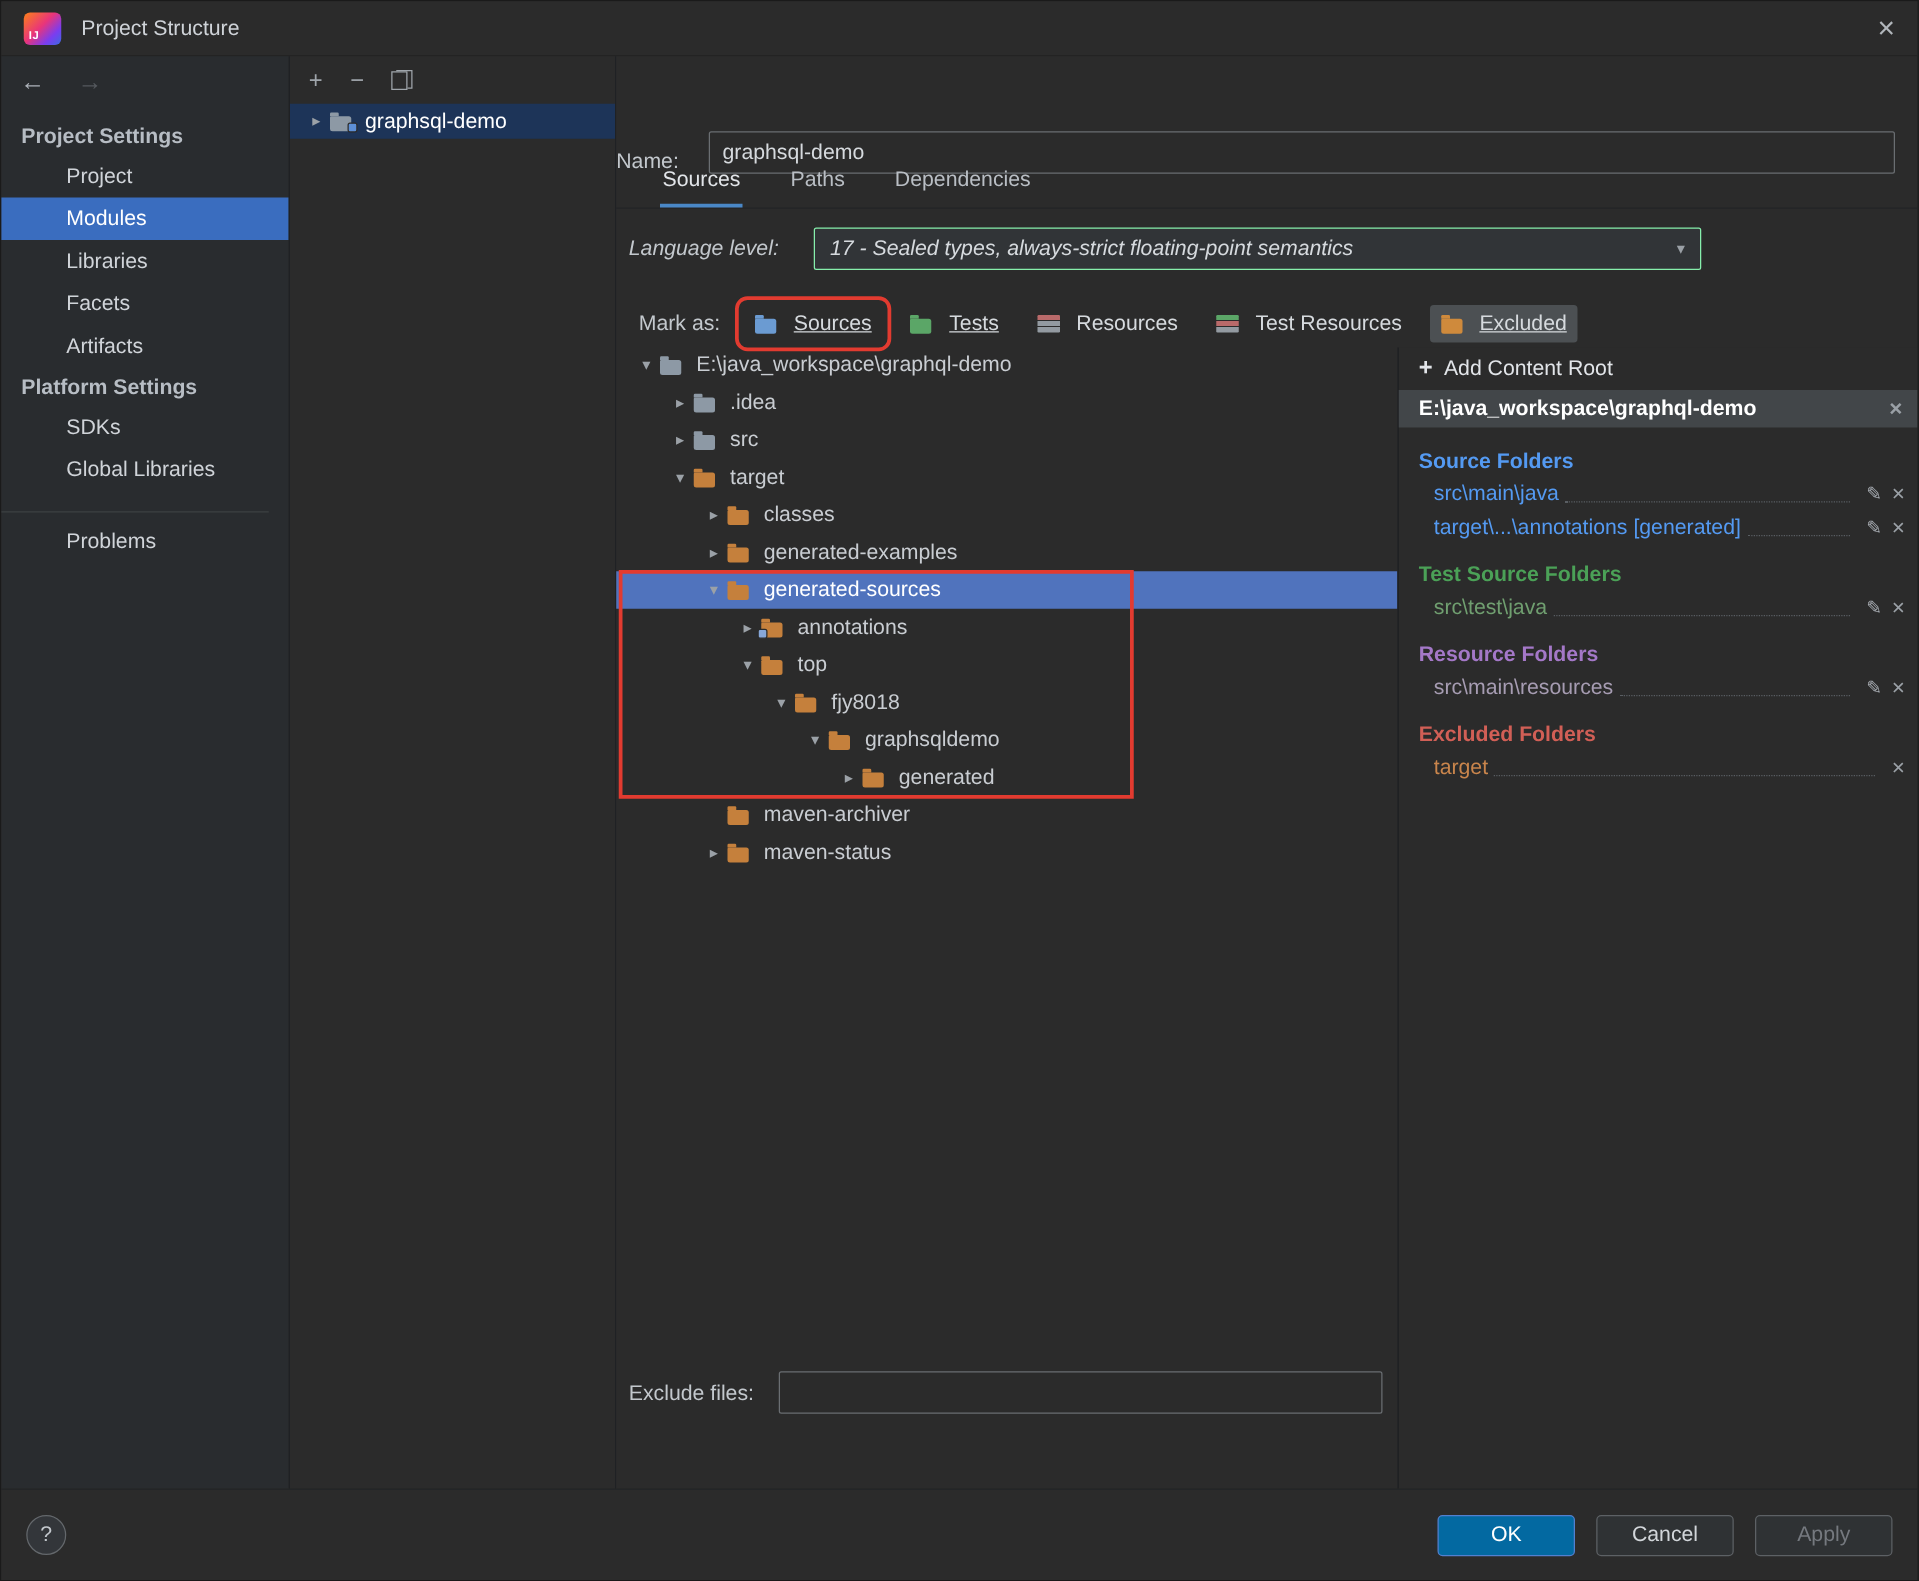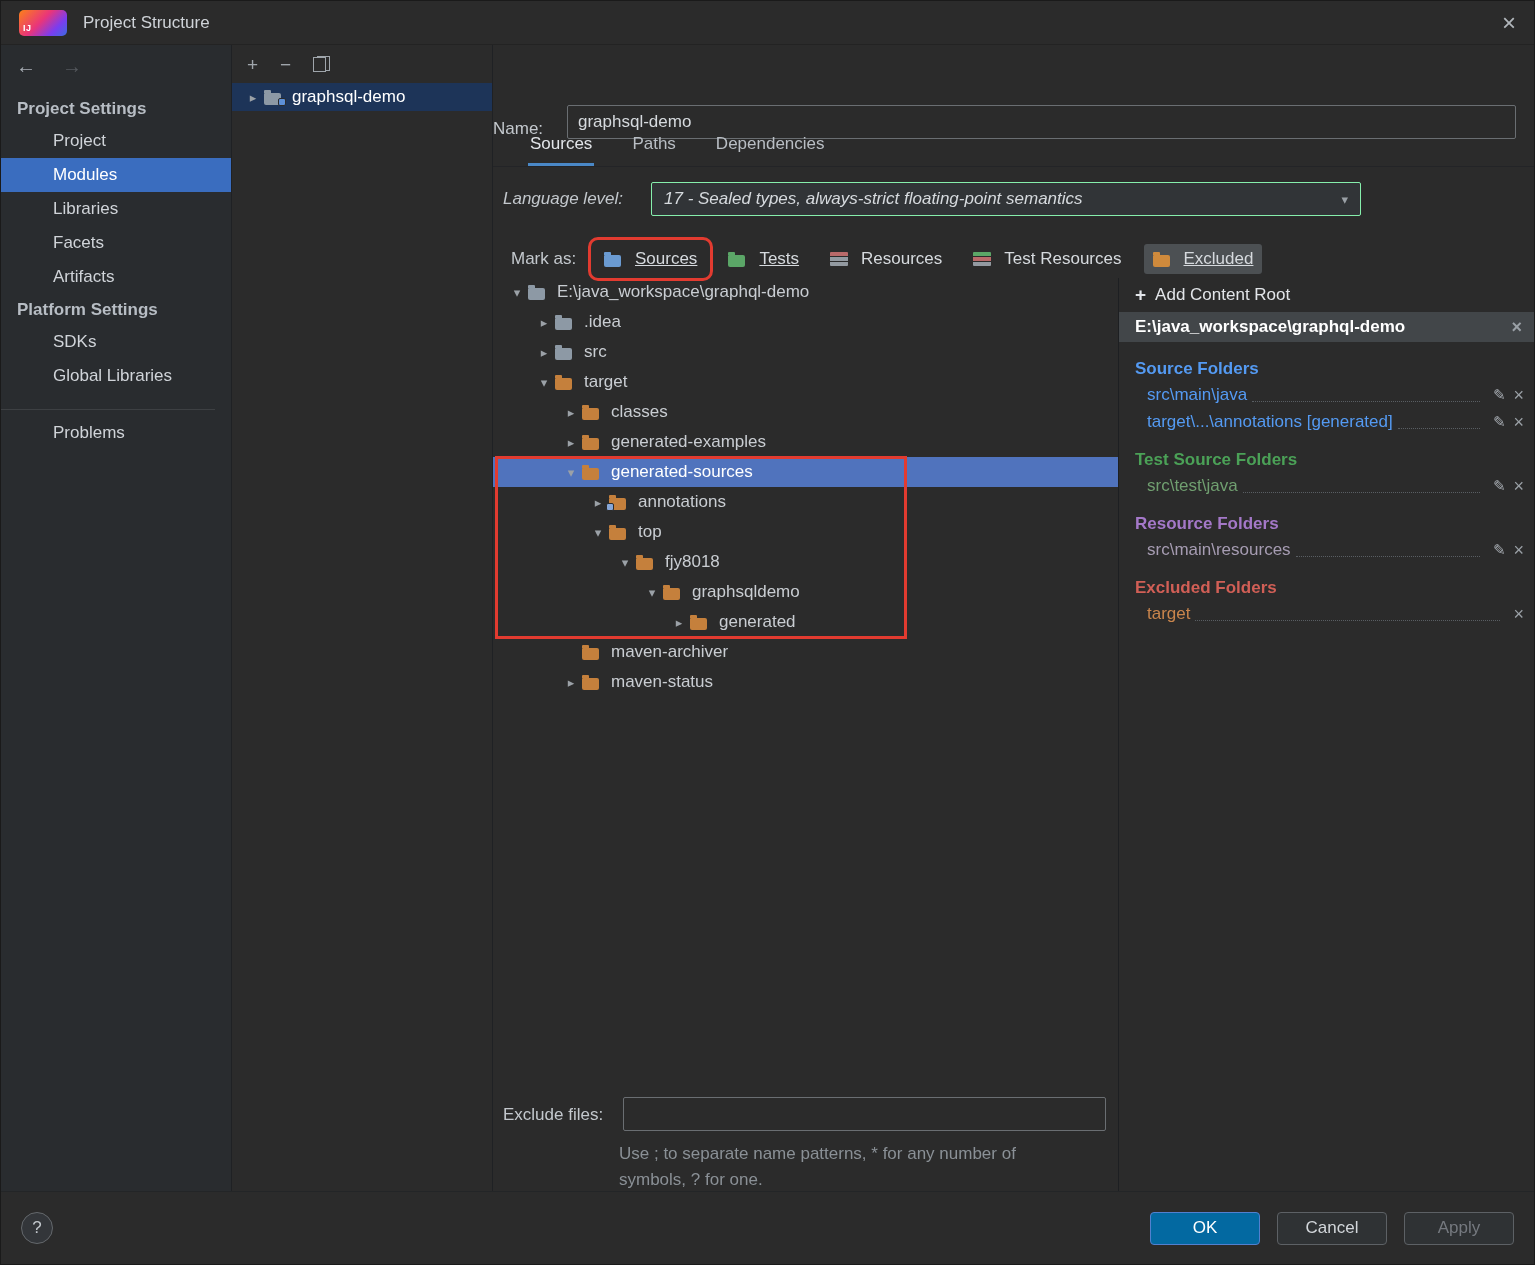--- a/index.html
+++ b/index.html
@@ -1,21 +1,21 @@
 <!DOCTYPE html>
 <html><head>
 <meta charset="utf-8">
 <style>
   *{margin:0;padding:0;box-sizing:border-box;}
   html,body{background:#1a1a1a;}
   .window{position:relative;width:1535px;height:1265px;background:#2b2b2b;overflow:hidden;
     font-family:"Liberation Sans","DejaVu Sans",sans-serif;font-size:17px;color:#d2d6da;border:1px solid #1a1a1a;}
   
   .titlebar{position:absolute;top:0;left:0;right:0;height:44px;display:flex;align-items:center;padding:0 18px;background:#2b2b2b;border-bottom:1px solid #232323;}
-  .logo{width:48px;height:26px;border-radius:5px;flex:none;position:relative;
+  .logo{width:30px;height:26px;border-radius:5px;flex:none;position:relative;
     background:linear-gradient(135deg,#fc8118 0%,#e9357a 45%,#7a3df0 75%,#3b6be0 100%);padding-left:19px;}
   .logo span{position:absolute;left:4px;bottom:3px;font-size:9px;font-weight:bold;color:#fff;letter-spacing:.5px;}
   .tb-title{margin-left:16px;color:#cfd3d8;}
   .tb-close{margin-left:auto;font-size:24px;color:#b1b6bb;line-height:1;cursor:default;}
   
   .sidebar{position:absolute;top:44px;left:0;width:230px;bottom:73px;background:#292c2f;}
   .nav-row{height:42px;display:flex;align-items:center;gap:26px;padding-left:15px;font-size:20px;}
   .nav-back{color:#aab0b7;}
   .nav-fwd{color:#55595e;}
   #sb-sections{padding-top:6px;}
@@ -315,24 +315,20 @@
           <span class="tico">
             <i class="fld x"></i>
           </span>
           <span class="tlabel">maven-status</span>
         </div>
       </div>
     <div class="redbox-tree"></div>
 
     <label class="exclude-label">Exclude files:</label>
     <input class="txt-input exclude-input" value="" style="">
-    <div class="hint">
-      <div>Use ; to separate name patterns, * for any number of</div>
-      <div>symbols, ? for one.</div>
-    </div>
 
     <div class="rpanel">
       <div class="rp-add">
         <span class="plus">+</span>
         <span>Add Content Root</span>
       </div>
       <div class="rp-root">
         <span>E:\java_workspace\graphql-demo</span>
         <span class="rp-x rp-ico x">×</span>
       </div>

